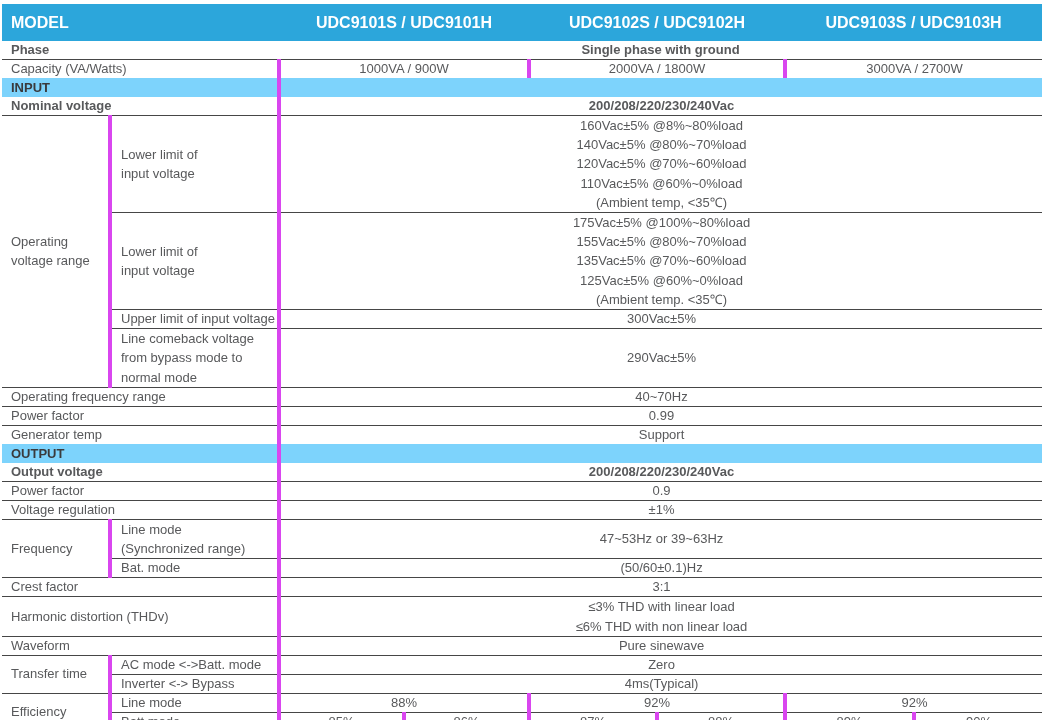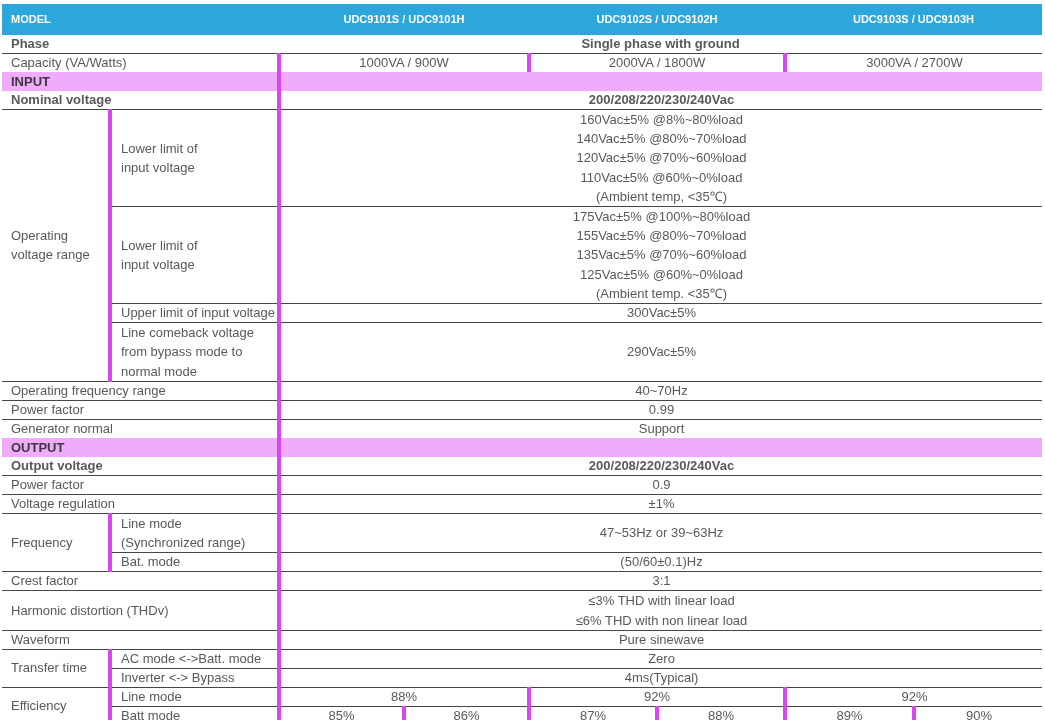--- a/index.html
+++ b/index.html
@@ -32,27 +32,27 @@
   
   td.bl { border-left: 4px solid #d946ef; }
   
   tr.no-top td { border-top: none; font-weight: bold; }
   
   tr.head td {
     border: none;
     background: #2ca6db;
     color: #ffffff;
     font-weight: bold;
-    font-size: 11px;
-    height: 31px; line-height: 21px;
+    font-size: 16px;
+    height: 37px; line-height: 21px;
   }
   
   tr.section td {
     border-top: none;
-    background: #f0abfc;
+    background: #7dd3fc;
     color: #3a3a3c;
     font-weight: bold;
     height: 19px; line-height: 19px;
   }
   
   .ml { line-height: 19.2px; white-space: nowrap; }
   .ml div { height: 19.2px; }
   td.tall { height: auto; }
   
   tr.strip td { border-top: none; background: #e6e7e8; height: 5px; line-height: 5px; }
@@ -154,21 +154,21 @@
 
   <tr>
     <td colspan="2" class="lab">Operating frequency range</td>
     <td colspan="6" class="val bl">40~70Hz</td>
   </tr>
   <tr>
     <td colspan="2" class="lab">Power factor</td>
     <td colspan="6" class="val bl">0.99</td>
   </tr>
   <tr>
-    <td colspan="2" class="lab">Generator normal</td>
+    <td colspan="2" class="lab">Generator temp</td>
     <td colspan="6" class="val bl">Support</td>
   </tr>
 
   <tr class="section">
     <td colspan="2" class="lab">OUTPUT</td>
     <td colspan="6" class="bl"></td>
   </tr>
 
   <tr class="no-top">
     <td colspan="2" class="lab">Output voltage</td>

